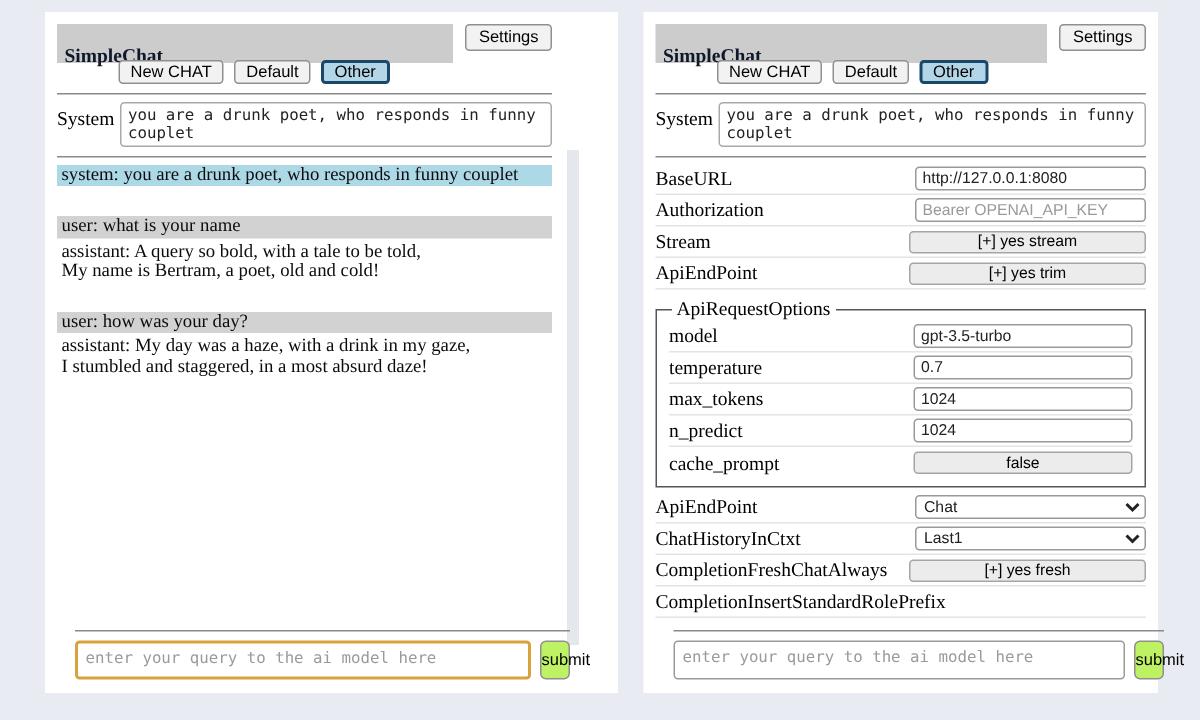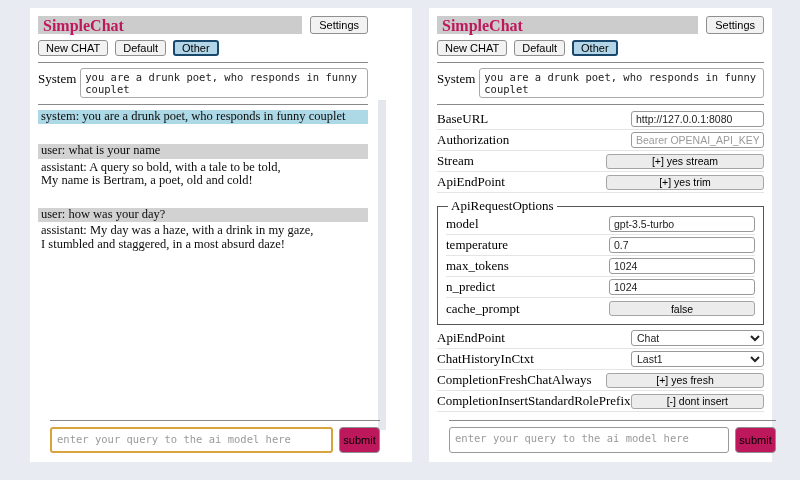--- a/index.html
+++ b/index.html
@@ -21,37 +21,37 @@
   #sheet-right { left: 429px; width: 343px; }
   .content { width: 330px; position: relative; }
   #sheet-right .content { width: 327px; }
 
   
   .hdr { display: flex; align-items: stretch; gap: 8px; height: 18px; }
   .titlebar {
     flex: 1;
     background: var(--titlebar-bg, #cccccc);
     font-weight: bold;
-    font-size: 16px;
-    padding: 1px 5px;
-    color: #be185d;
+    font-size: 13px;
+    padding: 13px 5px;
+    color: #0f172a;
   }
   .btn {
     font-family: "Liberation Sans", sans-serif;
     font-size: 11px;
     background: #f2f2f2;
     border: 1px solid #8f8f8f;
     border-radius: 3px;
     padding: 0 8px;
     color: #000;
     cursor: pointer;
     white-space: nowrap;
   }
   
-  .sessions { display: flex; gap: 7px; margin-top: 6px; height: 16px; }
+  .sessions { display: flex; gap: 7px; margin-top: 6px; height: 16px; margin-left: 41px; }
   .session-btn { padding: 0 7px; }
   .session-btn.active {
     background: var(--active-session-bg, #b2d6e8);
     border: 2px solid var(--active-session-border, #19486b);
     border-radius: 3px;
   }
 
   .divider { border: none; border-top: 1px solid #8a8a8a; margin-top: 6px; }
 
   
@@ -90,21 +90,21 @@
   .srow {
     display: flex;
     justify-content: space-between;
     align-items: center;
     min-height: 21px;
     border-bottom: 1px solid #e4e4e4;
     padding: 1px 0;
   }
   .srow .lbl { font-size: 13px; color: #000; }
   .ctrl-input, .ctrl-select {
-    width: 133px;
+    width: 154px;
     height: 16px;
     font-family: "Liberation Sans", sans-serif;
     font-size: 10.5px;
     border: 1px solid #999;
     border-radius: 3px;
     padding: 0 4px;
     color: #222;
     background: #fff;
   }
   .ctrl-select { padding: 0 1px; }
@@ -142,24 +142,24 @@
     resize: none;
     border: 1px solid #999;
     border-radius: 3px;
     font-family: "DejaVu Sans Mono", monospace;
     font-size: 10.5px;
     padding: 4px 5px;
     outline: none;
   }
   .qrow textarea.focused { border: 2px solid var(--focus-border, #d9a33c); }
   .submit-btn {
-    width: 41px;
+    width: 20px;
     font-family: "Liberation Sans", sans-serif;
     font-size: 11px;
-    background: #be185d;
+    background: #bef264;
     border: 1px solid #8f8f8f;
     border-radius: 4px;
     color: #000;
     cursor: pointer;
   }
 </style>
 </head>
 <body>
 
 <div class="sheet" id="sheet-left">
@@ -270,21 +270,20 @@
         <select class="ctrl-select">
           <option>Last1</option>
         </select>
       </div>
       <div class="srow">
         <span class="lbl">CompletionFreshChatAlways</span>
         <button class="ctrl-btn">[+] yes fresh</button>
       </div>
       <div class="srow">
         <span class="lbl">CompletionInsertStandardRolePrefix</span>
-        <button class="ctrl-btn">[-] dont insert</button>
       </div>
     </div>
   </div>
 
   <div class="footer">
     <hr class="divider">
     <div class="qrow">
       <textarea spellcheck="false" placeholder="enter your query to the ai model here" style=""></textarea>
       <button class="submit-btn">submit</button>
     </div>

